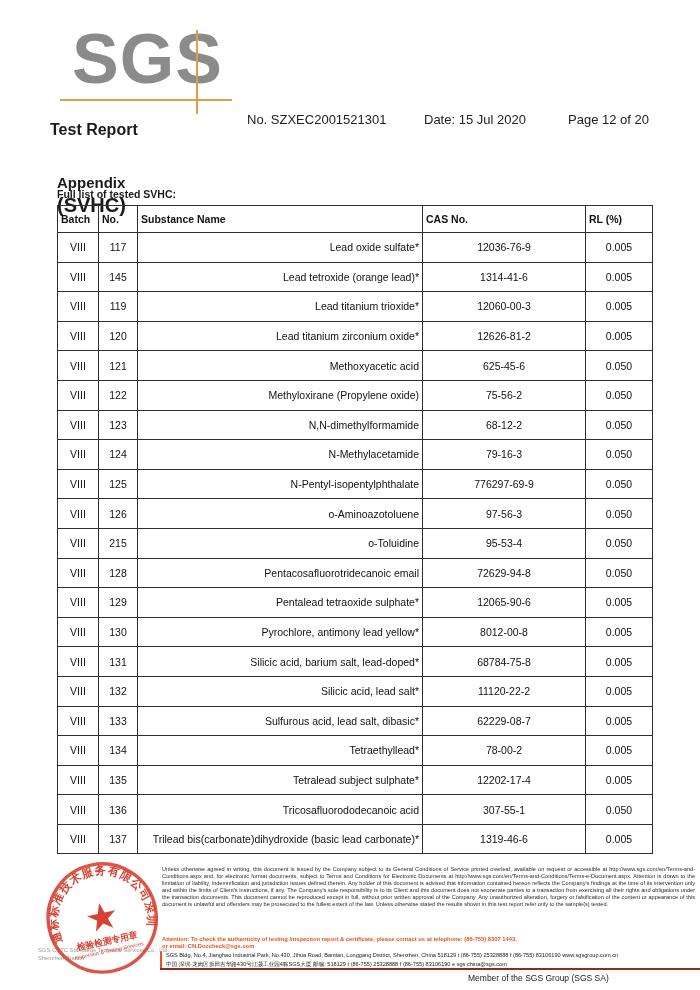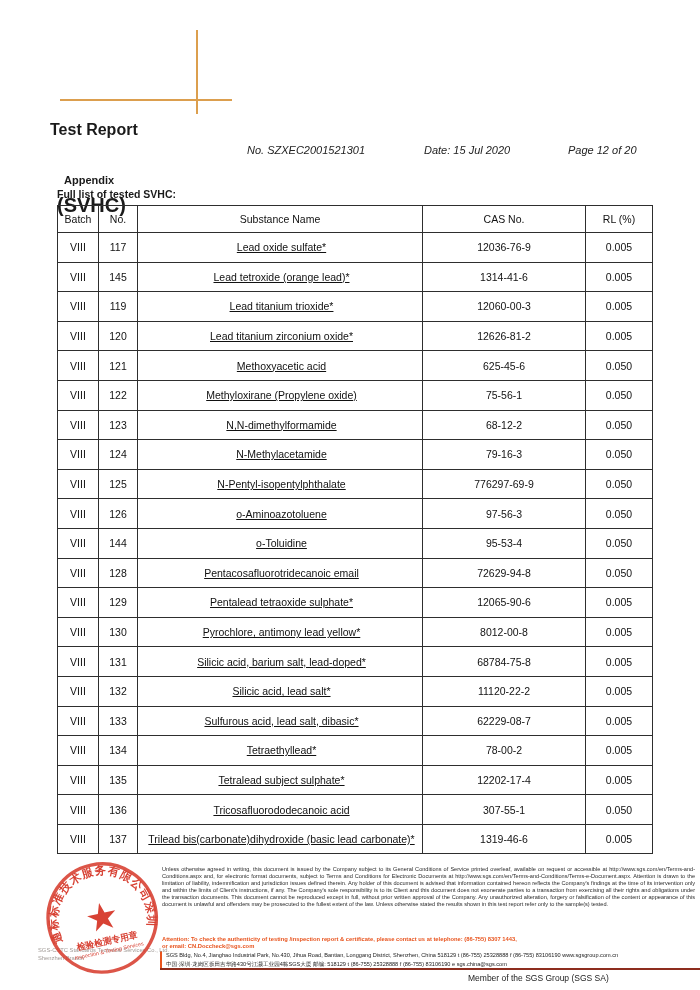--- a/index.html
+++ b/index.html
@@ -14,41 +14,41 @@
     position:absolute; left:72px; top:24px;
     font-size:70px; font-weight:bold; color:#8b8b8b;
     letter-spacing:1px; line-height:1;
   }
   .logo-hline { position:absolute; left:60px; top:99px; width:172px; height:2px; background:#dc9f4e; }
   .logo-vline { position:absolute; left:196px; top:30px; width:2px; height:84px; background:#dc9f4e; }
 
   
   .title1 { position:absolute; left:50px; top:121px; font-size:16px; font-weight:bold; }
   .title2 { position:absolute; left:57px; top:146px; font-size:20px; font-weight:bold;margin-top:48px; }
-  .meta { position:absolute; top:144px; font-size:11px; color:#222;font-style:italic; }
+  .meta { position:absolute; top:112px; font-size:13px; color:#222; }
   .meta-no   { left:247px; }
   .meta-date { left:424px; }
   .meta-page { left:558px;padding-left:10px; }
 
   
-  .appendix-title { position:absolute; left:64px; top:174px; font-size:11px; font-weight:bold; }
+  .appendix-title { position:absolute; left:57px; top:174px; font-size:15px; font-weight:bold; }
   .appendix-sub   { position:absolute; left:57px; top:188px; font-size:10.5px; font-weight:bold; }
 
   
   table.svhc {
     position:absolute; left:57px; top:205px; width:595px;
     border-collapse:collapse; table-layout:fixed;
   }
   table.svhc th, table.svhc td {
     border:1px solid #2e2e2e; font-size:10.5px; color:#111;
     padding:0 3px; overflow:hidden; white-space:nowrap;
   }
-  table.svhc th { height:26px; font-weight:normal; text-align:center; }
+  table.svhc th { height:26px; font-weight:bold; text-align:left; }
   table.svhc td { height:28.6px; text-align:center; }
-  table.svhc td.c2 { text-align:center; padding-left:6px;text-decoration:underline; }
+  table.svhc td.c2 { text-align:right; padding-left:6px; }
 
   
   .legal {
     position:absolute; left:162px; top:866px; width:533px;
     font-size:5.6px; line-height:6.9px; text-align:justify; color:#2b2b2b;
   }
   .attention {
     position:absolute; left:162px; top:936px; width:533px;
     font-size:5.8px; line-height:6.8px; font-weight:bold; color:#e8541e;
   }
@@ -68,20 +68,21 @@
   .stamp {
     position:absolute; left:42px; top:858px; width:120px; height:118px;
     transform:rotate(-12deg); opacity:0.95;
   }
 </style>
 </head>
 <body>
 
 <div class="page">
 
+  <div class="logo-text">SGS</div>
   <div class="logo-hline"></div>
   <div class="logo-vline"></div>
 
   <div class="title1">Test Report</div>
   <div class="title2">(SVHC)</div>
   <div class="meta meta-no">No. SZXEC2001521301</div>
   <div class="meta meta-date">Date: 15 Jul 2020</div>
   <div class="meta meta-page">Page 12 of 20</div>
 
   <div class="appendix-title">Appendix</div>
@@ -137,21 +138,21 @@
           <td class="c0">VIII</td>
           <td class="c1">121</td>
           <td class="c2">Methoxyacetic acid</td>
           <td class="c3">625-45-6</td>
           <td class="c4">0.050</td>
         </tr>
         <tr>
           <td class="c0">VIII</td>
           <td class="c1">122</td>
           <td class="c2">Methyloxirane (Propylene oxide)</td>
-          <td class="c3">75-56-1</td>
+          <td class="c3">75-56-2</td>
           <td class="c4">0.050</td>
         </tr>
         <tr>
           <td class="c0">VIII</td>
           <td class="c1">123</td>
           <td class="c2">N,N-dimethylformamide</td>
           <td class="c3">68-12-2</td>
           <td class="c4">0.050</td>
         </tr>
         <tr>
@@ -170,21 +171,21 @@
         </tr>
         <tr>
           <td class="c0">VIII</td>
           <td class="c1">126</td>
           <td class="c2">o-Aminoazotoluene</td>
           <td class="c3">97-56-3</td>
           <td class="c4">0.050</td>
         </tr>
         <tr>
           <td class="c0">VIII</td>
-          <td class="c1">144</td>
+          <td class="c1">215</td>
           <td class="c2">o-Toluidine</td>
           <td class="c3">95-53-4</td>
           <td class="c4">0.050</td>
         </tr>
         <tr>
           <td class="c0">VIII</td>
           <td class="c1">128</td>
           <td class="c2">Pentacosafluorotridecanoic email</td>
           <td class="c3">72629-94-8</td>
           <td class="c4">0.050</td>

